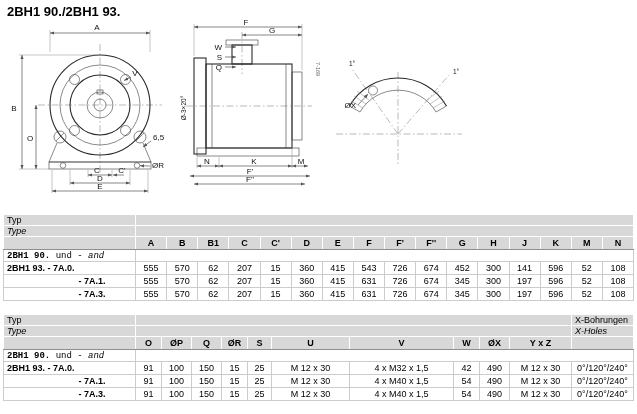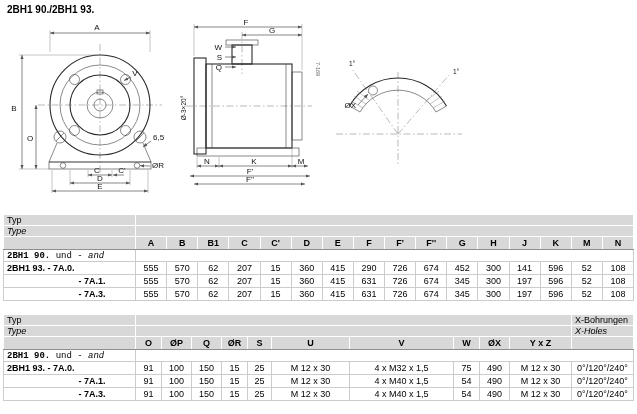--- a/index.html
+++ b/index.html
@@ -1,18 +1,18 @@
 <!DOCTYPE html>
 <html><head>
 <meta charset="utf-8">
 <style>
   html,body{margin:0;padding:0;background:#fff;}
   body{width:637px;height:414px;position:relative;overflow:hidden;
        font-family:"Liberation Sans",sans-serif;color:#000;}
-  .title{position:absolute;left:7px;top:4px;font-size:10px;font-weight:bold;}
+  .title{position:absolute;left:7px;top:4px;font-size:13px;font-weight:bold;}
   .drawings{position:absolute;left:0;top:16px;}
   svg text{font-family:"Liberation Sans",sans-serif;font-size:8px;fill:#111;}
   svg .sm{font-size:6.5px;}
   svg .fig{font-size:5.5px;fill:#666;}
   .ol{fill:none;stroke:#2a2a2a;stroke-width:1.1;}
   .ol2{fill:none;stroke:#3a3a3a;stroke-width:0.6;}
   .cl{stroke:#8a8a8a;stroke-width:0.6;stroke-dasharray:7 2.5 1.5 2.5;fill:none;}
   .dim{stroke:#555;stroke-width:0.7;fill:none;}
   .ext{stroke:#888;stroke-width:0.5;fill:none;}
   .tbl{position:absolute;left:3px;width:631px;border-collapse:collapse;
@@ -204,21 +204,21 @@
     </tr>
     <tr>
       <td class="lbl b">2BH1 93. - 7A.0.</td>
       <td>555</td>
       <td>570</td>
       <td>62</td>
       <td>207</td>
       <td>15</td>
       <td>360</td>
       <td>415</td>
-      <td>290</td>
+      <td>543</td>
       <td>726</td>
       <td>674</td>
       <td>452</td>
       <td>300</td>
       <td>141</td>
       <td>596</td>
       <td>52</td>
       <td>108</td>
     </tr>
     <tr>
@@ -308,21 +308,21 @@
     </tr>
     <tr>
       <td class="lbl b">2BH1 93. - 7A.0.</td>
       <td>91</td>
       <td>100</td>
       <td>150</td>
       <td>15</td>
       <td>25</td>
       <td>M 12 x 30</td>
       <td>4 x M32 x 1,5</td>
-      <td>75</td>
+      <td>42</td>
       <td>490</td>
       <td>M 12 x 30</td>
       <td>0°/120°/240°</td>
     </tr>
     <tr>
       <td class="lbl ind">- 7A.1.</td>
       <td>91</td>
       <td>100</td>
       <td>150</td>
       <td>15</td>

